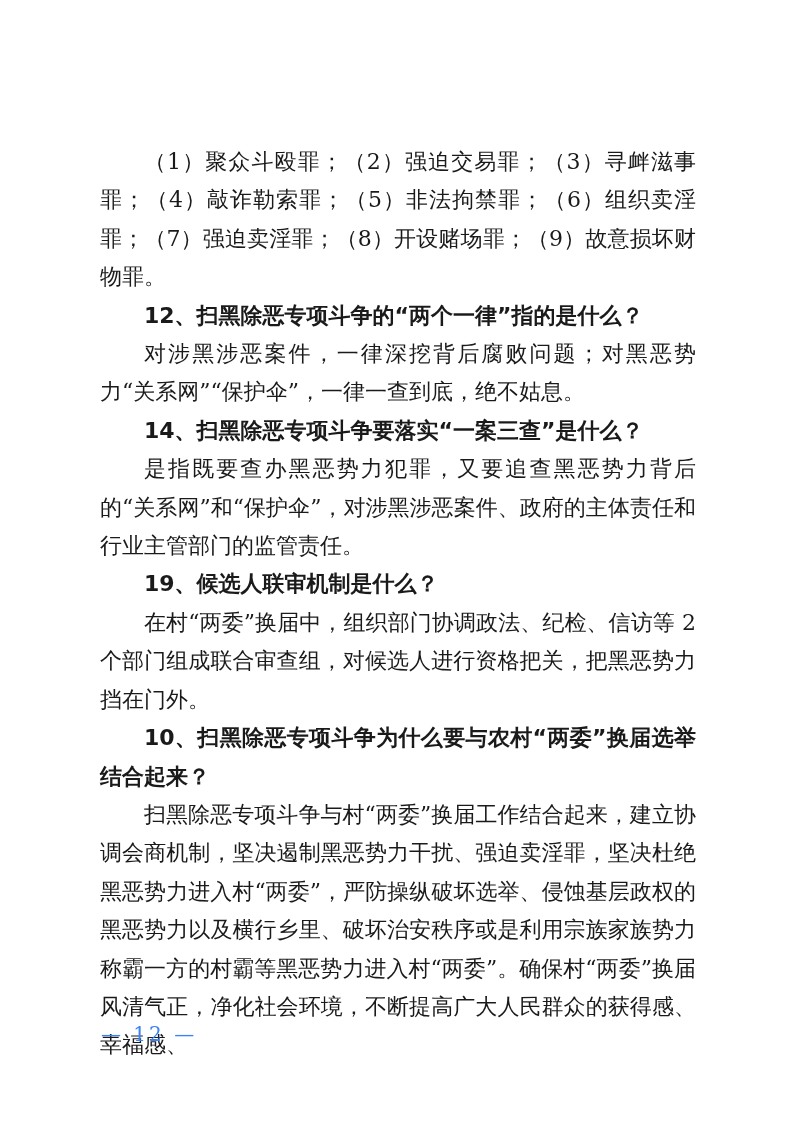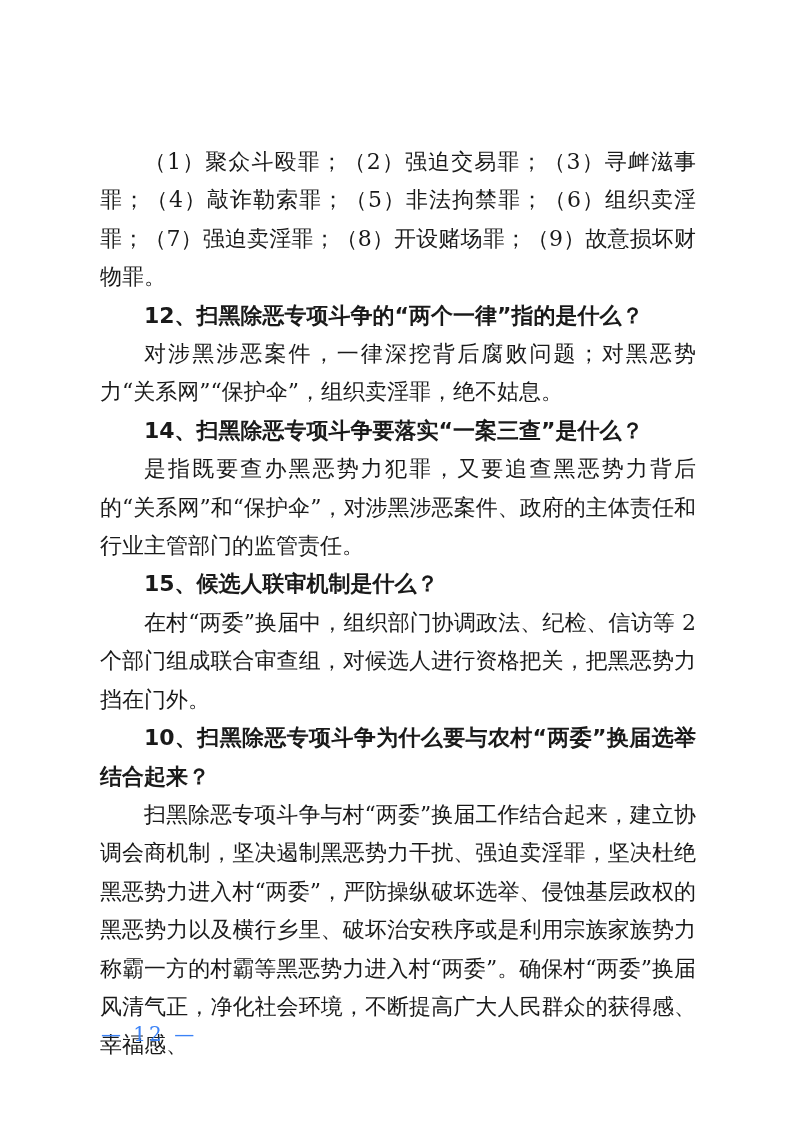--- a/index.html
+++ b/index.html
@@ -43,24 +43,24 @@
   }
 </style>
 </head>
 <body>
 
 <div class="page">
 
   <div class="content">
     <p class="body">（1）聚众斗殴罪；（2）强迫交易罪；（3）寻衅滋事罪；（4）敲诈勒索罪；（5）非法拘禁罪；（6）组织卖淫罪；（7）强迫卖淫罪；（8）开设赌场罪；（9）故意损坏财物罪。</p>
     <p class="head">12、扫黑除恶专项斗争的“两个一律”指的是什么？</p>
-    <p class="body">对涉黑涉恶案件，一律深挖背后腐败问题；对黑恶势力“关系网”“保护伞”，组织卖淫罪，绝不姑息。</p>
+    <p class="body">对涉黑涉恶案件，一律深挖背后腐败问题；对黑恶势力“关系网”“保护伞”，一律一查到底，绝不姑息。</p>
     <p class="head">14、扫黑除恶专项斗争要落实“一案三查”是什么？</p>
     <p class="body">是指既要查办黑恶势力犯罪，又要追查黑恶势力背后的“关系网”和“保护伞”，对涉黑涉恶案件、政府的主体责任和行业主管部门的监管责任。</p>
-    <p class="head">15、候选人联审机制是什么？</p>
+    <p class="head">19、候选人联审机制是什么？</p>
     <p class="body">在村“两委”换届中，组织部门协调政法、纪检、信访等 2 个部门组成联合审查组，对候选人进行资格把关，把黑恶势力挡在门外。</p>
     <p class="head">10、扫黑除恶专项斗争为什么要与农村“两委”换届选举结合起来？</p>
     <p class="body">扫黑除恶专项斗争与村“两委”换届工作结合起来，建立协调会商机制，坚决遏制黑恶势力干扰、强迫卖淫罪，坚决杜绝黑恶势力进入村“两委”，严防操纵破坏选举、侵蚀基层政权的黑恶势力以及横行乡里、破坏治安秩序或是利用宗族家族势力称霸一方的村霸等黑恶势力进入村“两委”。确保村“两委”换届风清气正，净化社会环境，不断提高广大人民群众的获得感、幸福感、</p>
   </div>
 
   <div class="footer">
     <span>— 12 —</span>
   </div>
 
 </div>

